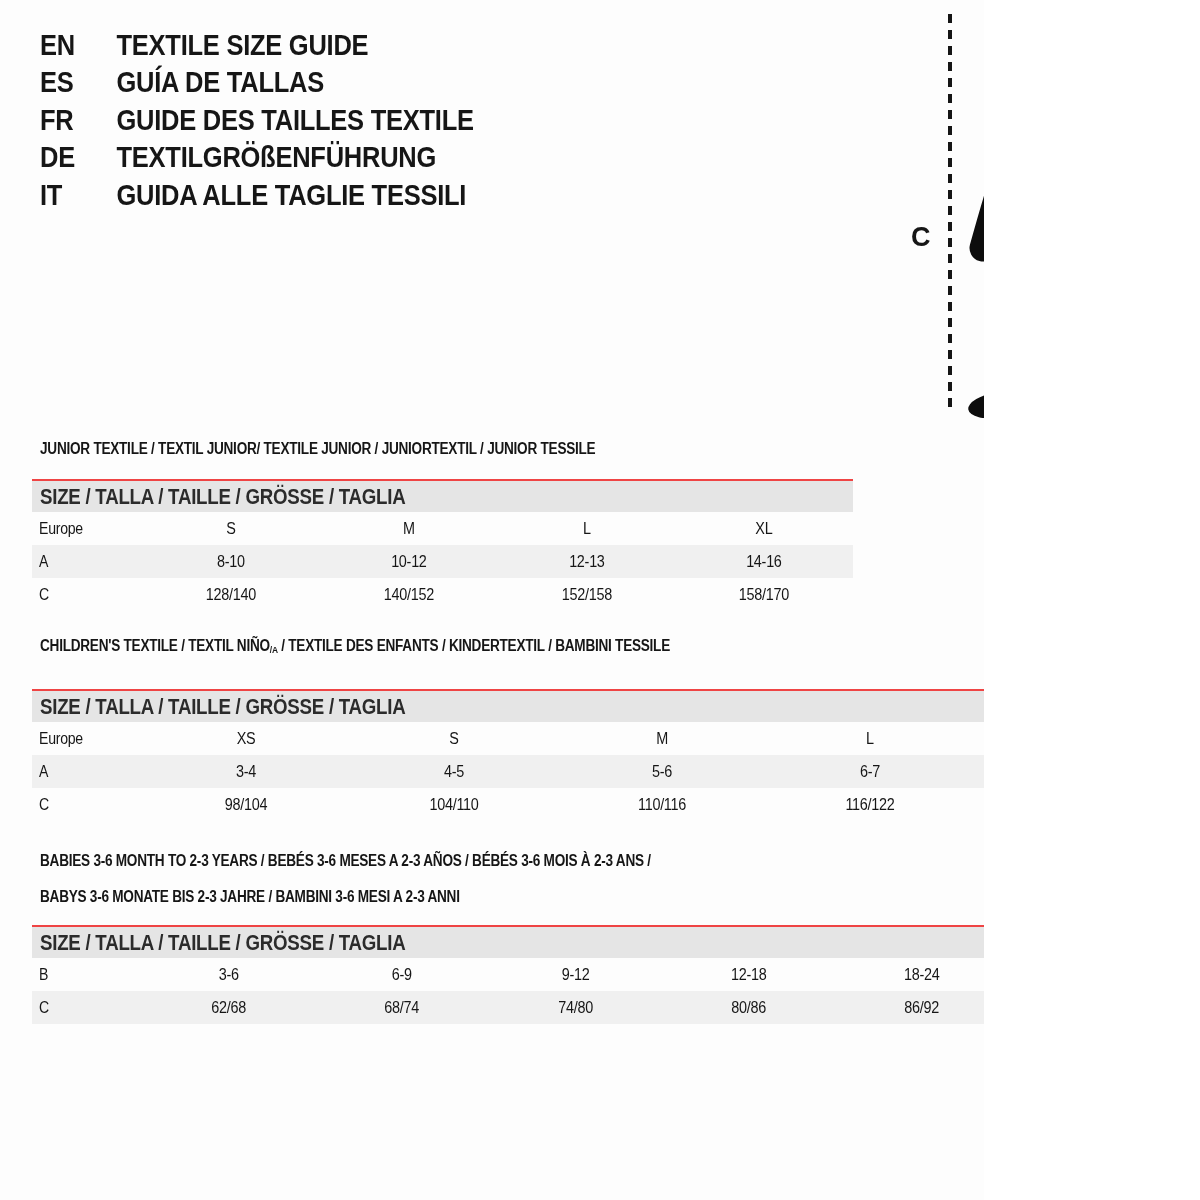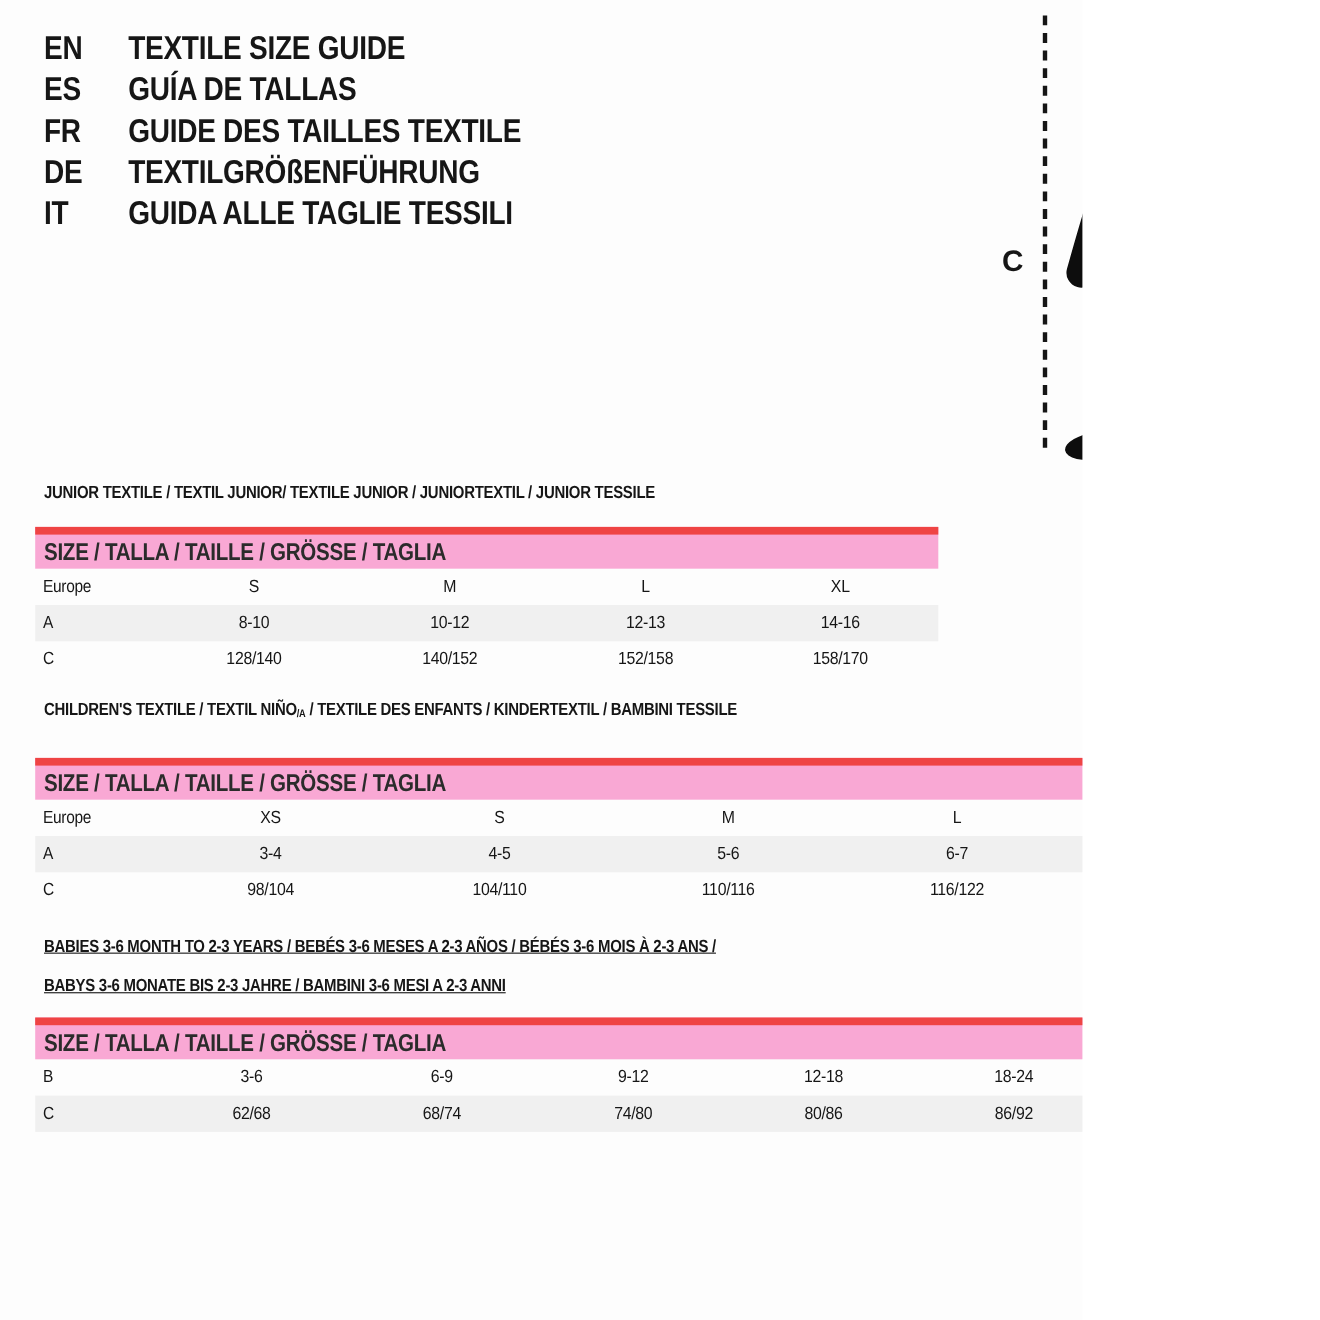--- a/index.html
+++ b/index.html
@@ -16,28 +16,28 @@
   
   .lang-header { position:absolute; left:40px; top:26px; }
   .lang-row { display:flex; height:37.5px; align-items:center; font-weight:bold; font-size:30px; }
   .lang-code { width:90px; }
 
   
   .figure { position:absolute; left:905px; top:6px; width:285px; height:412px; }
 
   
   .sec-title { position:absolute; left:40px; font-weight:bold; font-size:16px; white-space:nowrap; }
-  .sec-title.two-line { line-height:36px;text-decoration:underline; }
+  .sec-title.two-line { line-height:36px; }
   .subsz { font-size:0.62em; vertical-align:-0.18em; }
 
   
   .tbl { position:absolute; left:32px; }
   .tbl-bar {
-    height:31px; line-height:31px; background:#f9a8d4;
-    border-top:7px solid #ef4444; padding-left:8px; white-space:nowrap;
+    height:31px; line-height:31px; background:#e5e5e5;
+    border-top:2px solid #ef4444; padding-left:8px; white-space:nowrap;
   }
   .tbl-bar span { font-weight:bold; font-size:22px; color:#2b2b2b; }
   .tbl-row { display:grid; height:33px; line-height:33px; font-size:16px; }
   .tbl-row.alt { background:#f0f0f0; }
   .cols4 { grid-template-columns:110px repeat(4,1fr); }
   .cols5 { grid-template-columns:110px repeat(5,1fr); }
   .cols6 { grid-template-columns:110px repeat(6,1fr); }
   .lbl  { padding-left:8px; transform:scaleX(0.88); transform-origin:left center; }
   .cell { text-align:center; transform:scaleX(0.9); transform-origin:center; }
 

